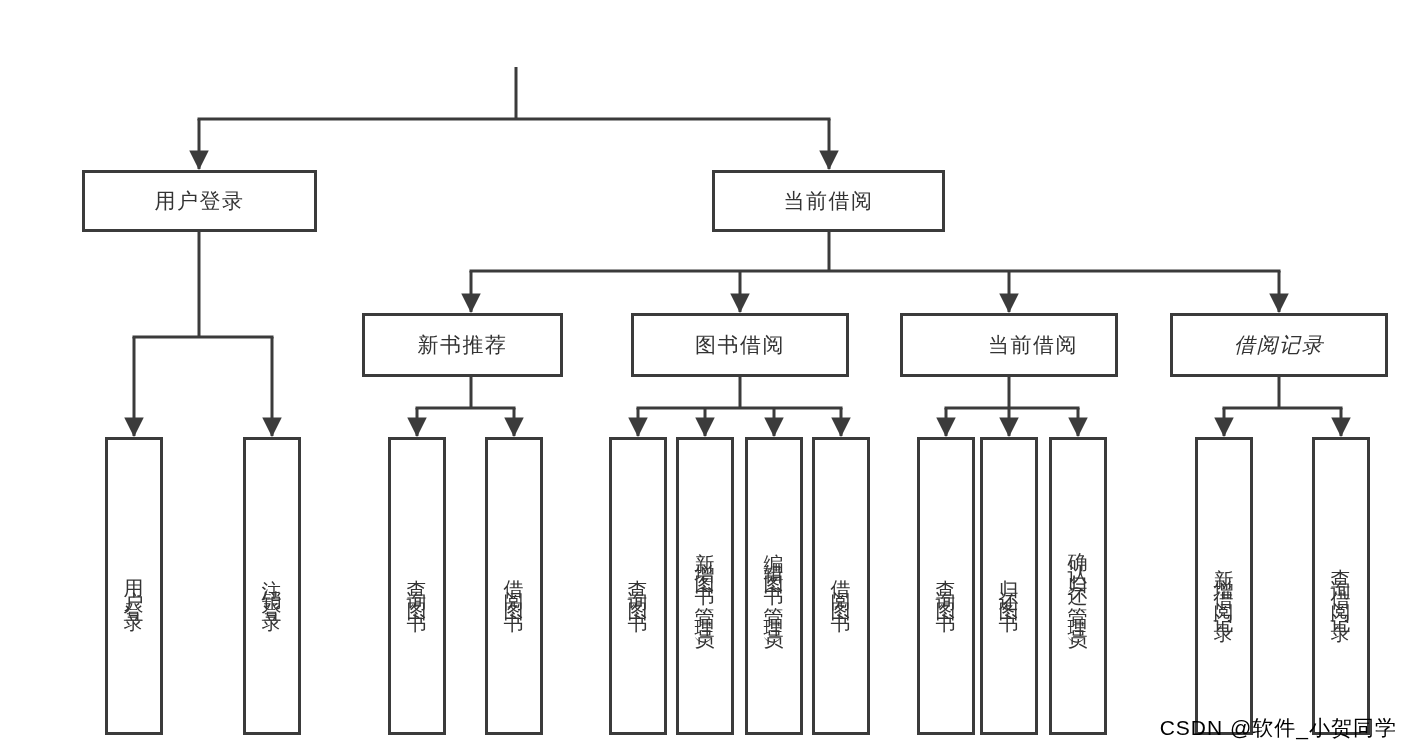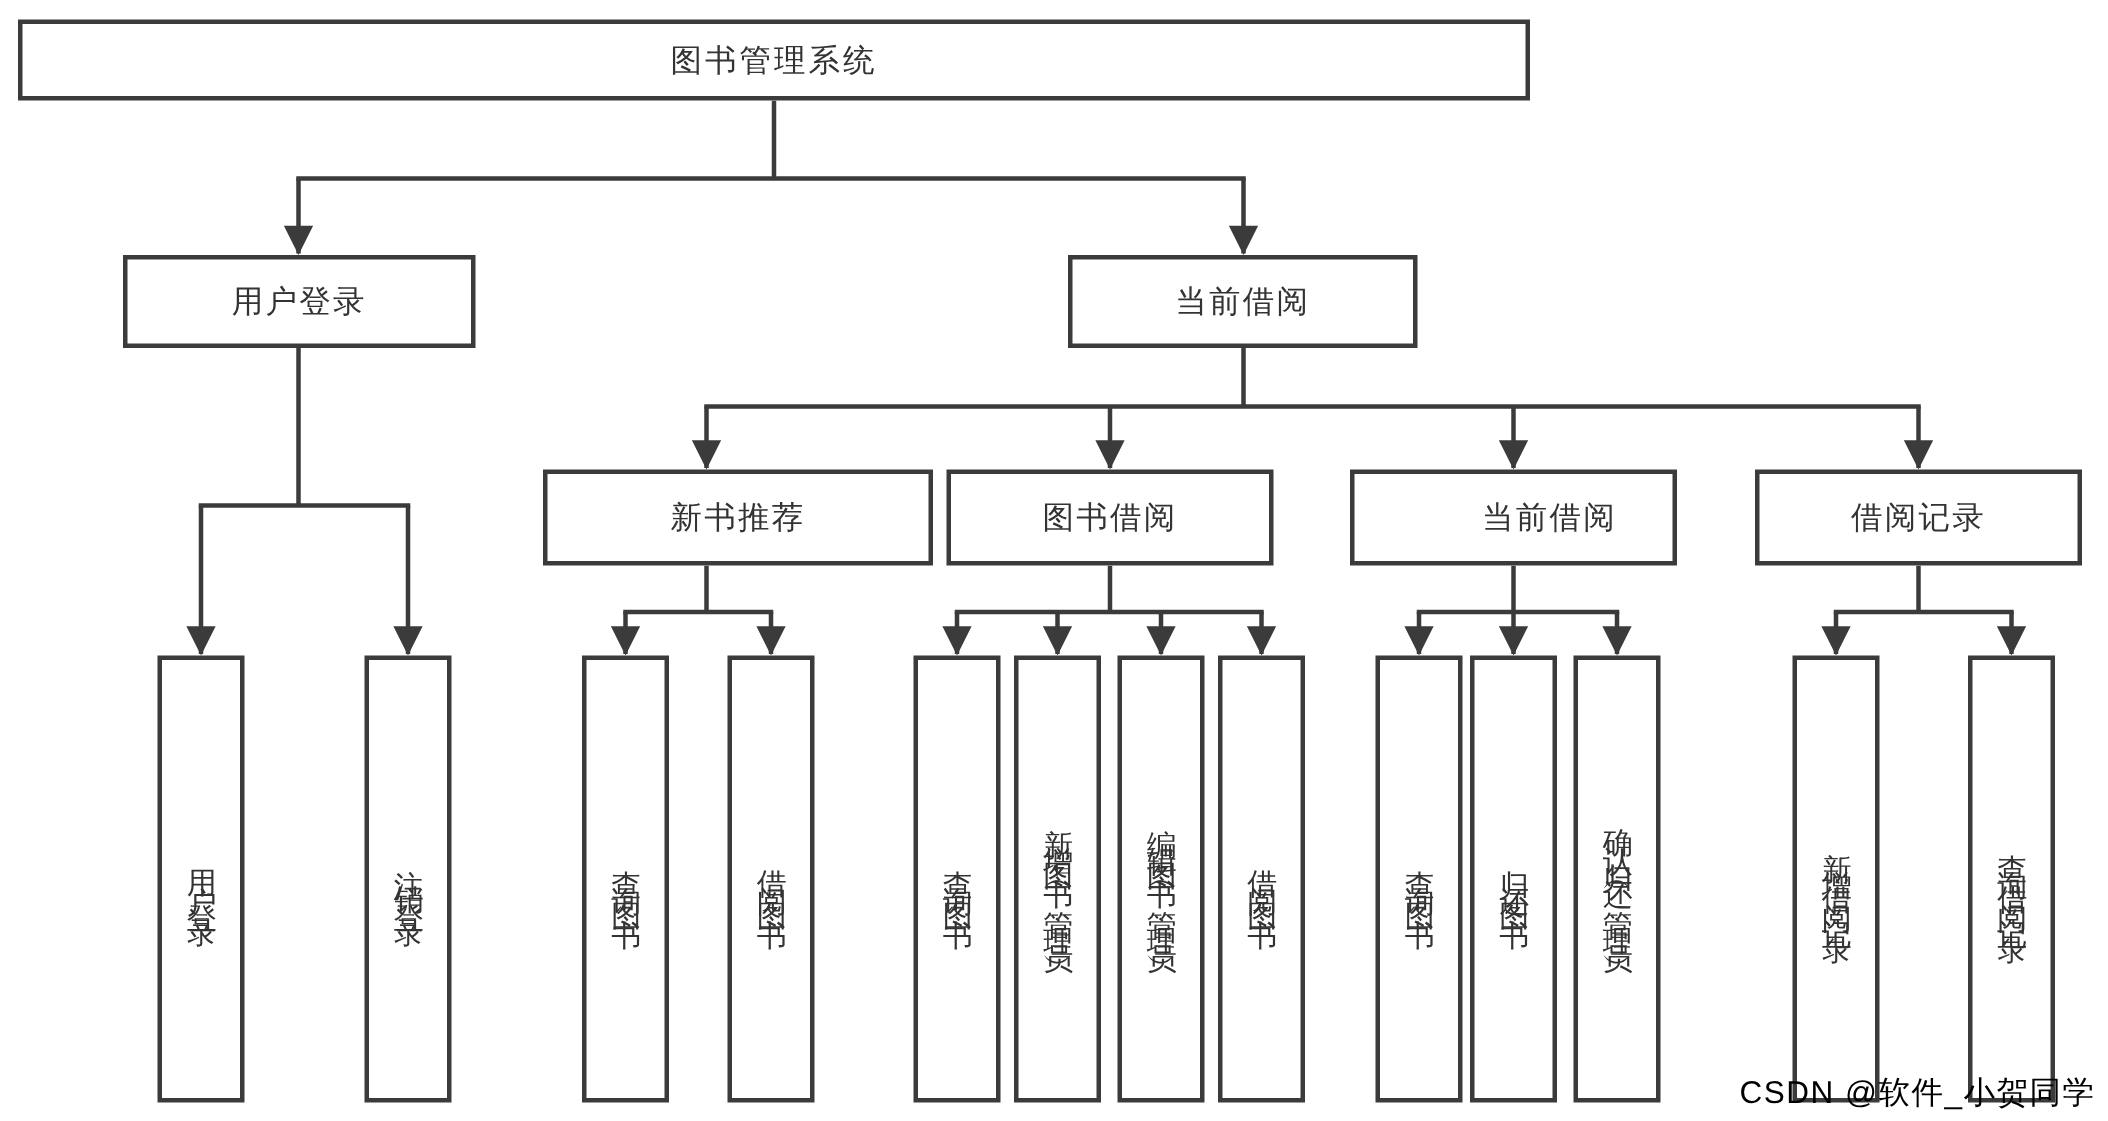--- a/index.html
+++ b/index.html
@@ -101,41 +101,38 @@
       <line x1="1009" y1="408" x2="1009" y2="436" marker-end="url(#arrow)"></line>
       <line x1="1078" y1="408" x2="1078" y2="436" marker-end="url(#arrow)"></line>
 
       <path d="M1279,377 L1279,408"></path>
       <path d="M1224,408 L1341,408" stroke-linecap="square"></path>
       <line x1="1224" y1="408" x2="1224" y2="436" marker-end="url(#arrow)"></line>
       <line x1="1341" y1="408" x2="1341" y2="436" marker-end="url(#arrow)"></line>
     </g>
   </svg>
 
-  <div class="box root" style="left:12px; top:13px; width:1008px; height:54px;">
-    <span>图书管理系统</span>
-  </div>
 
   <div class="box lvl2" style="left:82px; top:170px; width:235px; height:62px;">
     <span>用户登录</span>
   </div>
   <div class="box lvl2" style="left:712px; top:170px; width:233px; height:62px;">
     <span>当前借阅</span>
   </div>
 
-  <div class="box lvl3" style="left:362px; top:313px; width:260px; height:64px;">
+  <div class="box lvl3" style="left:362px; top:313px; width:201px; height:64px;">
     <span>新书推荐</span>
   </div>
   <div class="box lvl3" style="left:631px; top:313px; width:218px; height:64px;">
     <span>图书借阅</span>
   </div>
   <div class="box lvl3" style="left:900px; top:313px; width:218px; height:64px;padding-left:48px;">
     <span>当前借阅</span>
   </div>
-  <div class="box lvl3" style="left:1170px; top:313px; width:218px; height:64px;">
+  <div class="box lvl3" style="left:1170px; top:313px; width:218px; height:64px;font-style:italic;">
     <span>借阅记录</span>
   </div>
 
   <div class="box leaf" style="left:105px; top:437px; width:58px; height:298px;">
     <span class="vtext">用户登录</span>
   </div>
   <div class="box leaf" style="left:243px; top:437px; width:58px; height:298px;">
     <span class="vtext">注销登录</span>
   </div>
 

